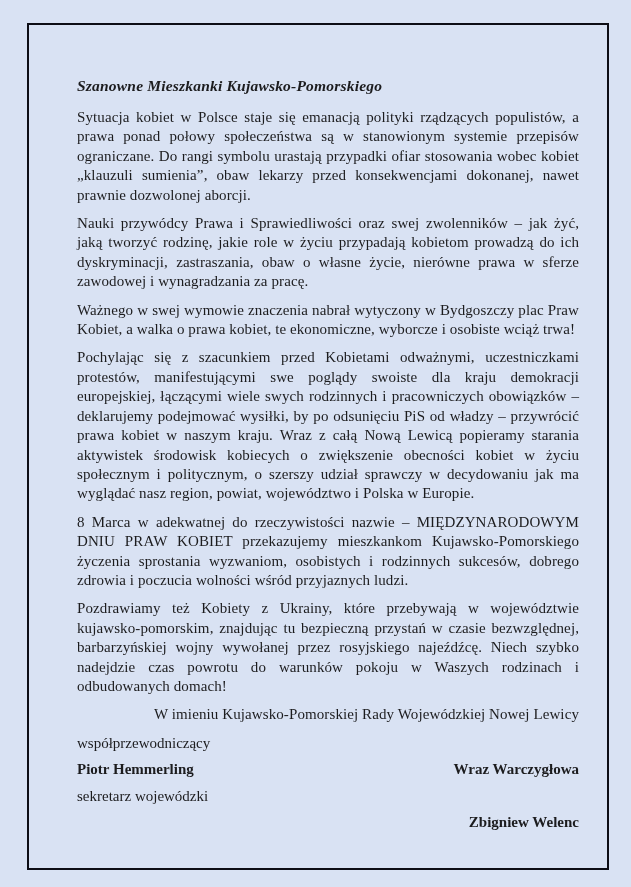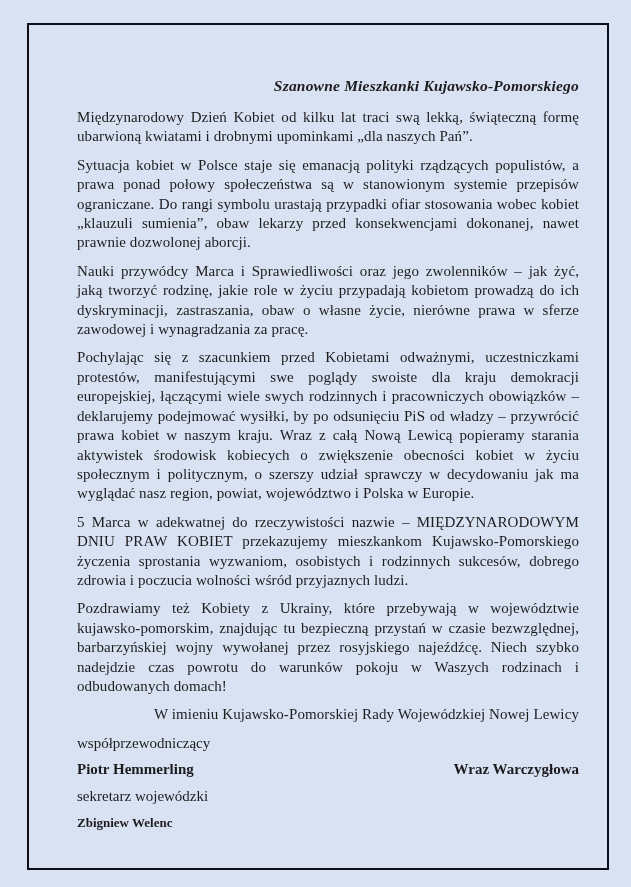--- a/index.html
+++ b/index.html
@@ -36,21 +36,20 @@
     top: 52px;
     width: 502px;
   }
 
   .salutation {
     font-weight: bold;
     font-style: italic;
     font-size: 15.5px;
     margin-bottom: 13px;
     letter-spacing: 0.2px;
-    text-align: right;
   }
 
   p.body-par {
     font-size: 15px;
     line-height: 19.4px;
     text-align: justify;
     margin-bottom: 9px;
     letter-spacing: 0.1px;
   }
 
@@ -67,41 +66,41 @@
   .sig-row {
     display: flex;
     justify-content: space-between;
     font-size: 15px;
     line-height: 19.4px;
     font-weight: bold;
     margin-bottom: 7px;
   }
 
   .sig-name-center {
-    font-size: 13px;
+    font-size: 15px;
     line-height: 19.4px;
-    text-align: left;
+    text-align: right;
     font-weight: bold;
     margin-bottom: 7px;
   }
 </style>
 </head>
 <body>
 
 <div class="page">
   <div class="frame">
     <div class="content">
 
       <div class="salutation">Szanowne Mieszkanki Kujawsko-Pomorskiego</div>
 
-      <p class="body-par">Międzynarodowy Dzień Kobiet od kilku lat traci swą lekką, świąteczną formę ubarwioną kwiatami i drobnymi upominkami „dla naszych Pań”.</p>
       <p class="body-par">Sytuacja kobiet w Polsce staje się emanacją polityki rządzących populistów, a prawa ponad połowy społeczeństwa są w stanowionym systemie przepisów ograniczane. Do rangi symbolu urastają przypadki ofiar stosowania wobec kobiet „klauzuli sumienia”, obaw lekarzy przed konsekwencjami dokonanej, nawet prawnie dozwolonej aborcji.</p>
-      <p class="body-par">Nauki przywódcy Marca i Sprawiedliwości oraz jego zwolenników – jak żyć, jaką tworzyć rodzinę, jakie role w życiu przypadają kobietom prowadzą do ich dyskryminacji, zastraszania, obaw o własne życie, nierówne prawa w sferze zawodowej i wynagradzania za pracę.</p>
+      <p class="body-par">Nauki przywódcy Prawa i Sprawiedliwości oraz swej zwolenników – jak żyć, jaką tworzyć rodzinę, jakie role w życiu przypadają kobietom prowadzą do ich dyskryminacji, zastraszania, obaw o własne życie, nierówne prawa w sferze zawodowej i wynagradzania za pracę.</p>
+      <p class="body-par">Ważnego w swej wymowie znaczenia nabrał wytyczony w Bydgoszczy plac Praw Kobiet, a walka o prawa kobiet, te ekonomiczne, wyborcze i osobiste wciąż trwa!</p>
       <p class="body-par">Pochylając się z szacunkiem przed Kobietami odważnymi, uczestniczkami protestów, manifestującymi swe poglądy swoiste dla kraju demokracji europejskiej, łączącymi wiele swych rodzinnych i pracowniczych obowiązków – deklarujemy podejmować wysiłki, by po odsunięciu PiS od władzy – przywrócić prawa kobiet w naszym kraju. Wraz z całą Nową Lewicą popieramy starania aktywistek środowisk kobiecych o zwiększenie obecności kobiet w życiu społecznym i politycznym, o szerszy udział sprawczy w decydowaniu jak ma wyglądać nasz region, powiat, województwo i Polska w Europie.</p>
-      <p class="body-par">5 Marca w adekwatnej do rzeczywistości nazwie – MIĘDZYNARODOWYM DNIU PRAW KOBIET przekazujemy mieszkankom Kujawsko-Pomorskiego życzenia sprostania wyzwaniom, osobistych i rodzinnych sukcesów, dobrego zdrowia i poczucia wolności wśród przyjaznych ludzi.</p>
+      <p class="body-par">8 Marca w adekwatnej do rzeczywistości nazwie – MIĘDZYNARODOWYM DNIU PRAW KOBIET przekazujemy mieszkankom Kujawsko-Pomorskiego życzenia sprostania wyzwaniom, osobistych i rodzinnych sukcesów, dobrego zdrowia i poczucia wolności wśród przyjaznych ludzi.</p>
       <p class="body-par">Pozdrawiamy też Kobiety z Ukrainy, które przebywają w województwie kujawsko-pomorskim, znajdując tu bezpieczną przystań w czasie bezwzględnej, barbarzyńskiej wojny wywołanej przez rosyjskiego najeźdźcę. Niech szybko nadejdzie czas powrotu do warunków pokoju w Waszych rodzinach i odbudowanych domach!</p>
       <p class="body-par no-justify">W imieniu Kujawsko-Pomorskiej Rady Wojewódzkiej Nowej Lewicy</p>
 
       <div class="signature-block">
         <div class="sig-center">współprzewodniczący</div>
 
         <div class="sig-row">
           <span>Piotr Hemmerling</span>
           <span>Wraz Warczygłowa</span>
         </div>

